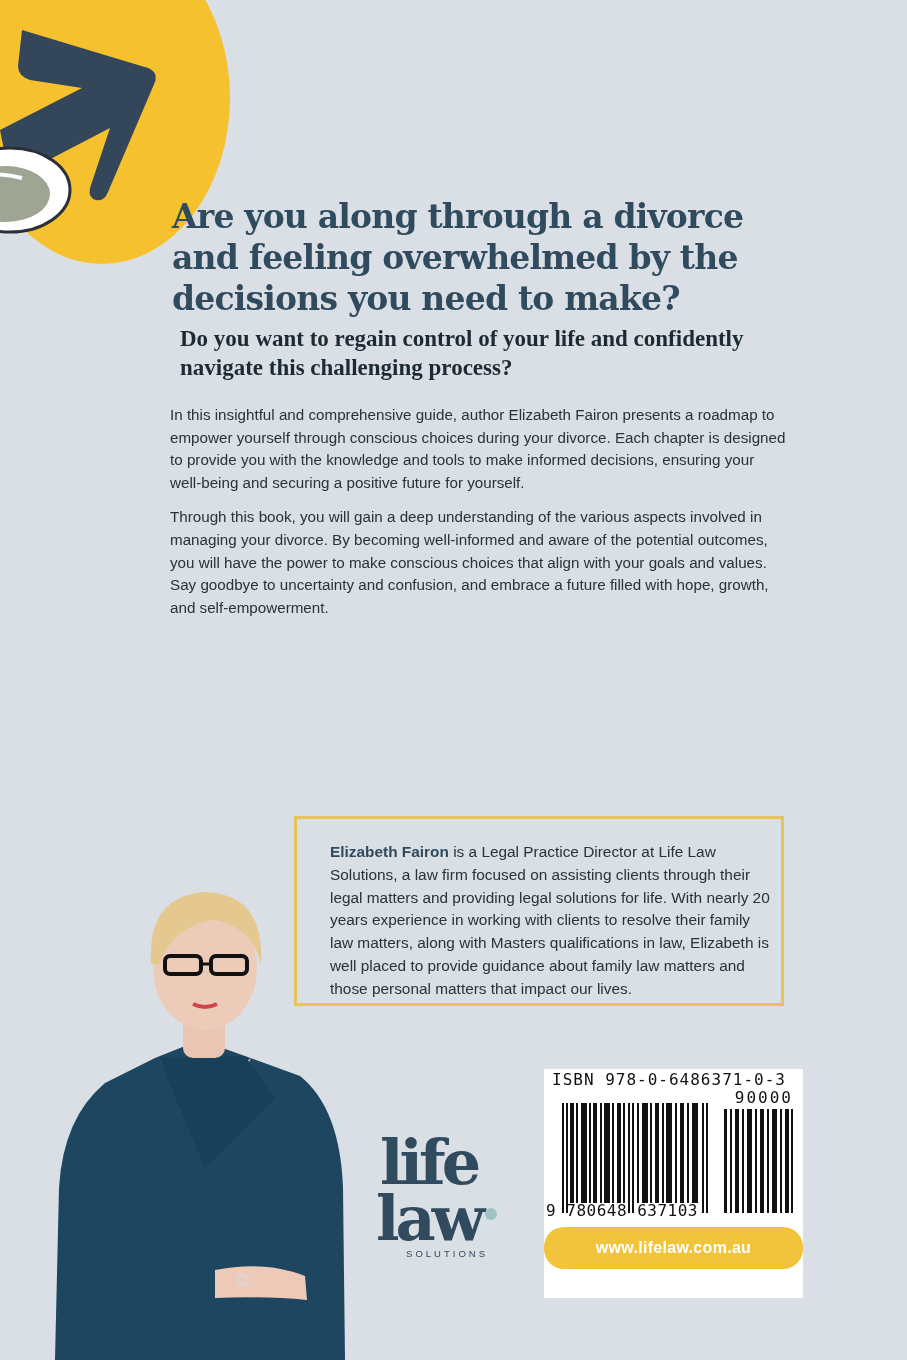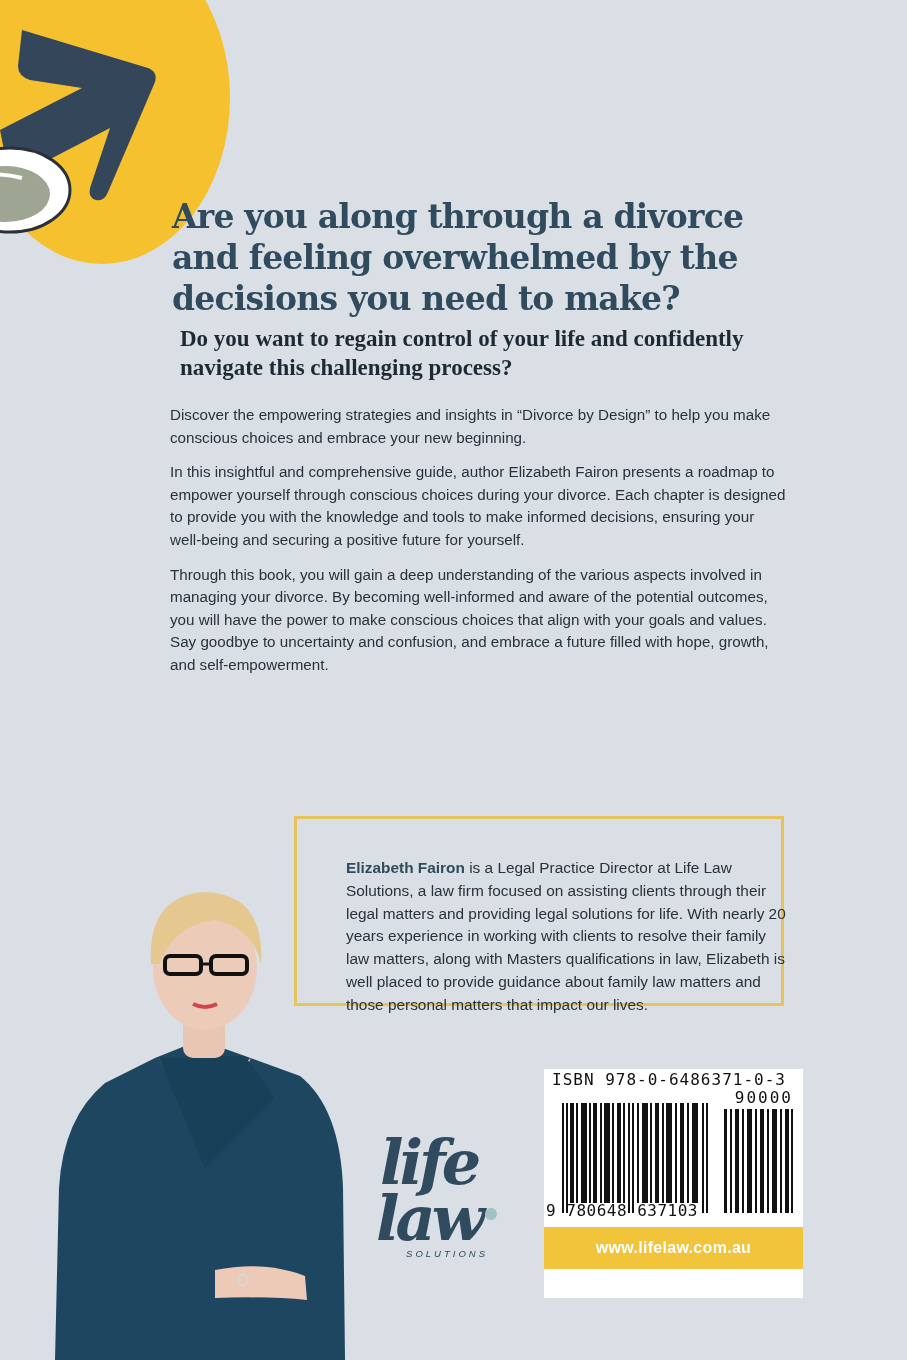--- a/index.html
+++ b/index.html
@@ -3,51 +3,50 @@
 <meta charset="utf-8">
 <style>
   html, body { margin:0; padding:0; }
   body { width:907px; height:1360px; background:#d9dfe5; position:relative; overflow:hidden; font-family:"Liberation Sans", sans-serif; }
   .circle-art { position:absolute; left:-70px; top:-70px; width:300px; height:340px; }
   .headline { position:absolute; left:172px; top:196px; width:640px; margin:0; font-family:"DejaVu Serif", serif; font-weight:bold; font-size:33px; line-height:41px; color:#304a5e; letter-spacing:-0.8px; }
   .subhead { position:absolute; left:172px; top:316px; width:620px; margin:8px; font-family:"Liberation Serif", serif; font-weight:bold; font-size:23px; line-height:29px; color:#1e2a33; }
   .body { position:absolute; left:170px; top:404px; width:616px; font-size:15.2px; line-height:22.6px; color:#28323a; }
   .body p { margin:0 0 12px 0; }
   .bio-box { position:absolute; left:294px; top:816px; width:490px; height:190px; border:3px solid #e7c45a; box-sizing:border-box; }
-  .bio-text { position:absolute; left:33px; top:22px; width:440px; font-size:15.4px; line-height:22.8px; color:#28323a; margin:16px; }
+  .bio-text { position:absolute; left:33px; top:22px; width:440px; font-size:15.4px; line-height:22.8px; color:#28323a; margin:0; }
   .bio-name { color:#304a5e; font-weight:bold; }
   .portrait { position:absolute; left:55px; top:868px; width:300px; height:492px; }
-  .logo { position:absolute; left:376px; top:1128px; width:130px; height:140px;font-style:italic; }
+  .logo { position:absolute; left:376px; top:1128px; width:130px; height:140px; }
   .logo-solutions { position:absolute; left:0; top:120px; width:112px; text-align:right; font-size:9.5px; letter-spacing:3px; color:#304a5e; }
   .isbn-box { position:absolute; left:544px; top:1069px; width:259px; height:229px; background:#ffffff; }
   .isbn-label { position:absolute; left:8px; top:1px; font-family:"DejaVu Sans Mono", monospace; font-size:16px; letter-spacing:1px; color:#111; }
   .isbn-addon { position:absolute; right:10px; top:19px; font-family:"DejaVu Sans Mono", monospace; font-size:16px; letter-spacing:2px; color:#111;text-align:center; }
   .barcode-main { position:absolute; left:18px; top:34px; width:148px; height:110px; }
   .barcode-addon { position:absolute; left:180px; top:40px; width:70px; height:104px; }
   .isbn-digits { position:absolute; left:2px; top:132px; font-family:"DejaVu Sans Mono", monospace; font-size:16px; color:#111; letter-spacing:0.5px;text-align:right; }
-  .url-bar { position:absolute; left:0; top:158px; width:259px; height:42px; background:#f1c43c; color:#ffffff; font-weight:bold; font-size:16px; text-align:center; line-height:42px; letter-spacing:0.3px; }
+  .url-bar { position:absolute; left:0; top:158px; width:259px; height:42px; background:#f1c43c; color:#ffffff; font-weight:bold; font-size:16px; text-align:center; line-height:42px; letter-spacing:0.3px;border-radius:20px; }
 </style>
 </head>
 <body>
 
 <svg class="circle-art" viewBox="0 0 300 340">
   <ellipse cx="172" cy="168" rx="128" ry="166" fill="#f6c12e"></ellipse>
   <path d="M92 100 L218 138 Q228 142 225 152 L178 262 Q174 272 166 270 Q158 268 160 258 L180 198 L80 250 L70 200 L152 158 L100 150 Q88 146 88 136 Z" fill="#34465a"></path>
   <g>
     <ellipse cx="80" cy="260" rx="60" ry="42" fill="#ffffff" stroke="#2a2f3a" stroke-width="3"></ellipse>
     <ellipse cx="76" cy="264" rx="44" ry="28" fill="#9ea592"></ellipse>
     <path d="M40 250 Q60 240 92 248" stroke="#ffffff" stroke-width="4" fill="none"></path>
   </g>
 </svg>
 
 <h1 class="headline">Are you along through a divorce and feeling overwhelmed by the decisions you need to make?</h1>
 <h2 class="subhead">Do you want to regain control of your life and confidently navigate this challenging process?</h2>
 
 <div class="body">
-  <p>Discover the empowering strategies and insights in “Divorce by Design” to help you make conscious choices and embrace your new beginning.</p>
   <p>In this insightful and comprehensive guide, author Elizabeth Fairon presents a roadmap to empower yourself through conscious choices during your divorce. Each chapter is designed to provide you with the knowledge and tools to make informed decisions, ensuring your well-being and securing a positive future for yourself.</p>
   <p>Through this book, you will gain a deep understanding of the various aspects involved in managing your divorce. By becoming well-informed and aware of the potential outcomes, you will have the power to make conscious choices that align with your goals and values. Say goodbye to uncertainty and confusion, and embrace a future filled with hope, growth, and self-empowerment.</p>
 </div>
 
 <div class="bio-box">
   <p class="bio-text"><span class="bio-name">Elizabeth Fairon</span><span> is a Legal Practice Director at Life Law Solutions, a law firm focused on assisting clients through their legal matters and providing legal solutions for life. With nearly 20 years experience in working with clients to resolve their family law matters, along with Masters qualifications in law, Elizabeth is well placed to provide guidance about family law matters and those personal matters that impact our lives.</span></p>
 </div>
 
 <svg class="portrait" viewBox="0 0 300 492">
   <path d="M0 492 L4 320 Q8 250 50 215 L100 190 L145 172 L190 188 L245 208 Q285 240 288 320 L290 492 Z" fill="#1f4660"></path>

